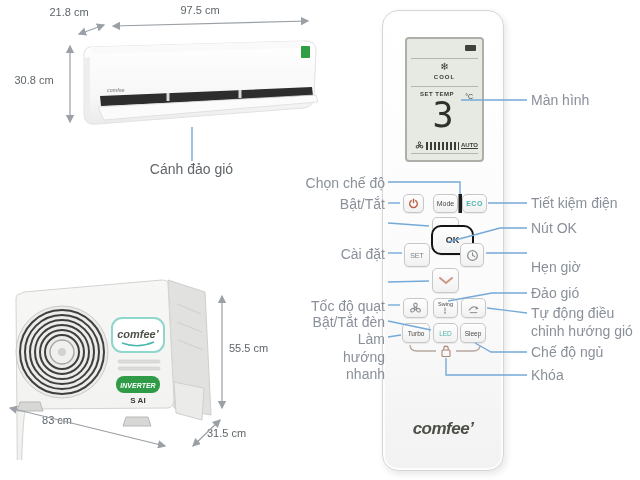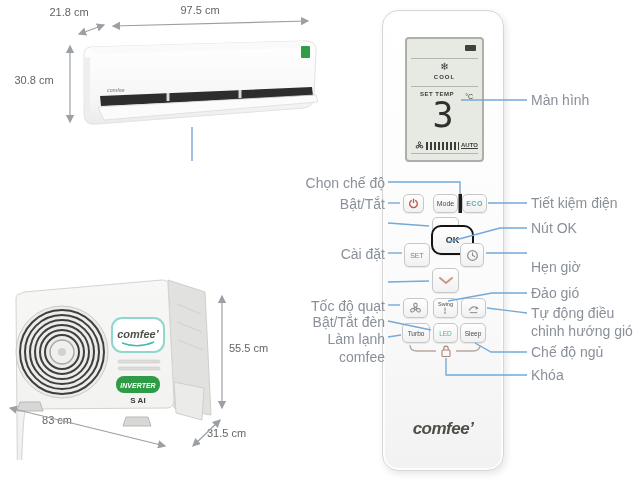--- a/index.html
+++ b/index.html
@@ -199,30 +199,31 @@
     <div class="btn" style="left:77px;top:312px;width:26px;height:20px;font-size:6.5px">
       <span>Sleep</span>
     </div>
 
     <div id="brand-remote">comfee’</div>
   </div>
 
   <div class="dim ctr" style="left:38px;top:6px;width:62px">21.8 cm</div>
   <div class="dim ctr" style="left:160px;top:4px;width:80px">97.5 cm</div>
   <div class="dim ctr" style="left:4px;top:74px;width:60px">30.8 cm</div>
+  <div class="dim ctr" style="left:134px;top:161px;width:115px;font-size:14px">Cánh đảo gió</div>
   <div class="dim" style="left:229px;top:342px">55.5 cm</div>
   <div class="dim ctr" style="left:32px;top:414px;width:50px">83 cm</div>
   <div class="dim" style="left:207px;top:427px">31.5 cm</div>
 
   <div class="lbl rt" style="right:255px;top:175px">Chọn chế độ</div>
   <div class="lbl rt" style="right:255px;top:196px">Bật/Tắt</div>
   <div class="lbl rt" style="right:255px;top:246px">Cài đặt</div>
   <div class="lbl rt" style="right:255px;top:298px">Tốc độ quạt</div>
   <div class="lbl rt" style="right:255px;top:314px">Bật/Tắt đèn</div>
-  <div class="lbl rt" style="right:255px;top:331px;width:68px">Làm lạnh comfee</div>
+  <div class="lbl rt" style="right:255px;top:331px;width:68px">Làm hướng nhanh</div>
 
   <div class="lbl" style="left:531px;top:92px">Màn hình</div>
   <div class="lbl" style="left:531px;top:195px">Tiết kiệm điện</div>
   <div class="lbl" style="left:531px;top:220px">Nút OK</div>
   <div class="lbl" style="left:531px;top:259px">Hẹn giờ</div>
   <div class="lbl" style="left:531px;top:285px">Đảo gió</div>
   <div class="lbl" style="left:531px;top:305px;width:118px">Tự động điều chỉnh hướng gió</div>
   <div class="lbl" style="left:531px;top:344px">Chế độ ngủ</div>
   <div class="lbl" style="left:531px;top:367px">Khóa</div>
 

